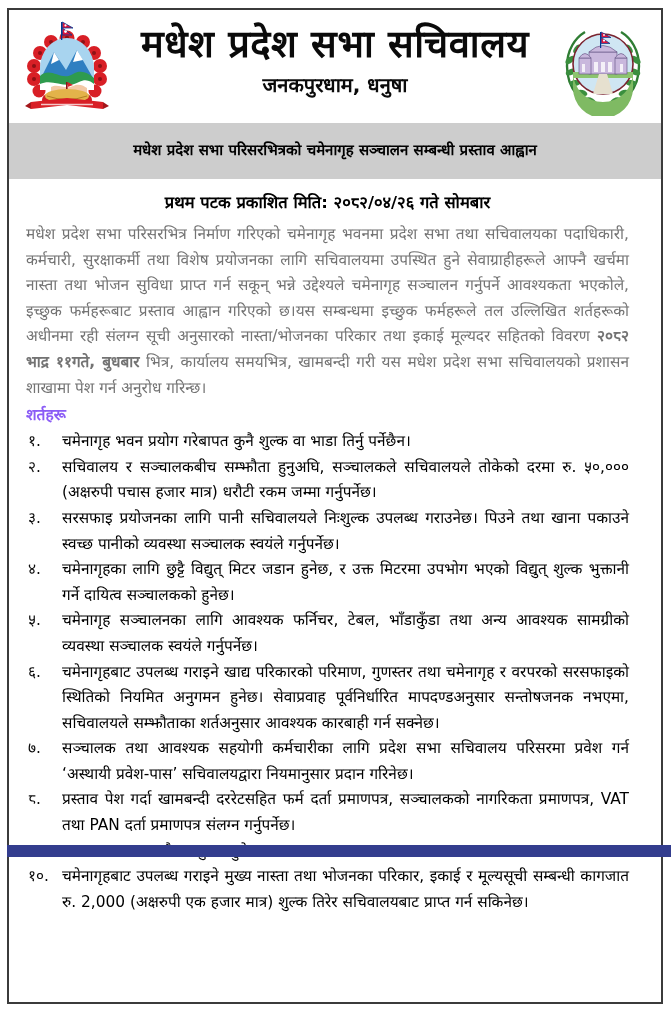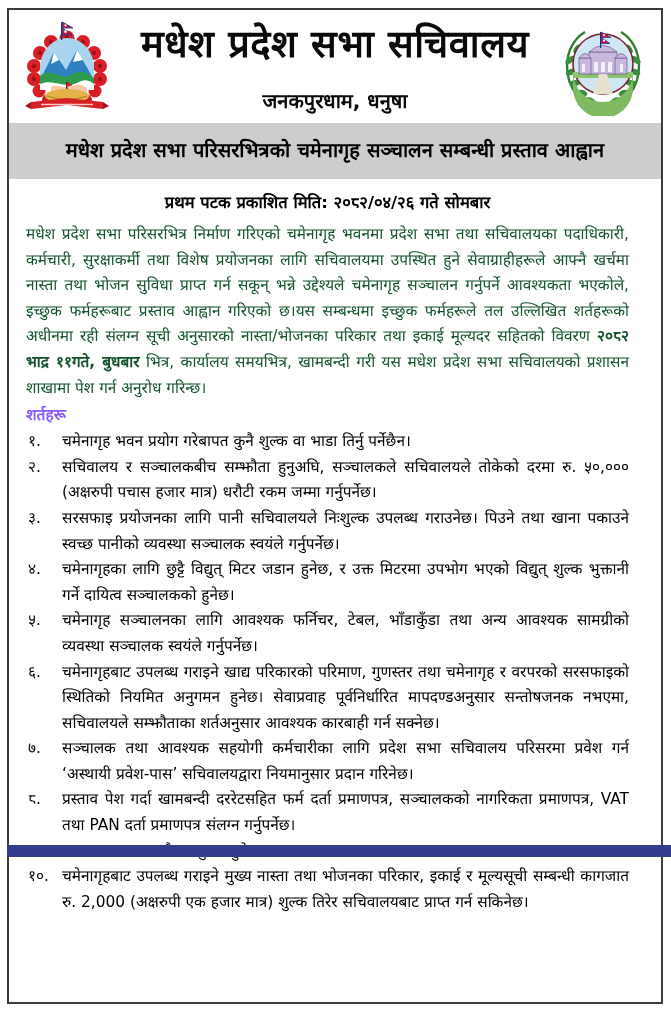--- a/index.html
+++ b/index.html
@@ -75,33 +75,33 @@
     letter-spacing: 0.5px;
     color: #0a0a0a;
     white-space: nowrap;
   }
   .org-place {
     font-family: "DejaVu Sans", sans-serif;
     font-weight: 700;
     font-size: 20px;
     line-height: 30px;
     color: #0a0a0a;
-    margin-top: 18px;
+    margin-top: 2px;
   }
 
   
   .title-banner {
     background: #cdcdcd;
     padding: 12px 34px 13px 34px;
     box-sizing: border-box;
   }
   .title-banner .banner-text {
     font-family: "DejaVu Sans", sans-serif;
     font-weight: 700;
-    font-size: 20px;
+    font-size: 15px;
     line-height: 31px;
     text-align: center;
     color: #000000;
   }
 
   
   .body-area {
     padding: 11px 32px 0 17px;
     box-sizing: border-box;
   }
@@ -115,21 +115,21 @@
     color: #000000;
     margin-bottom: 6px;
   }
 
   .intro {
     font-family: "DejaVu Sans", sans-serif;
     font-size: 15.4px;
     line-height: 25.6px;
     text-align: justify;
     text-align-last: left;
-    color: #14532d;
+    color: #737373;
     margin: 0 0 2px 0;
   }
   .intro b { font-weight: 700; }
 
   .terms-heading {
     font-family: "DejaVu Sans", sans-serif;
     font-weight: 700;
     font-size: 15.6px;
     line-height: 25px;
     color: #8b5cf6;

